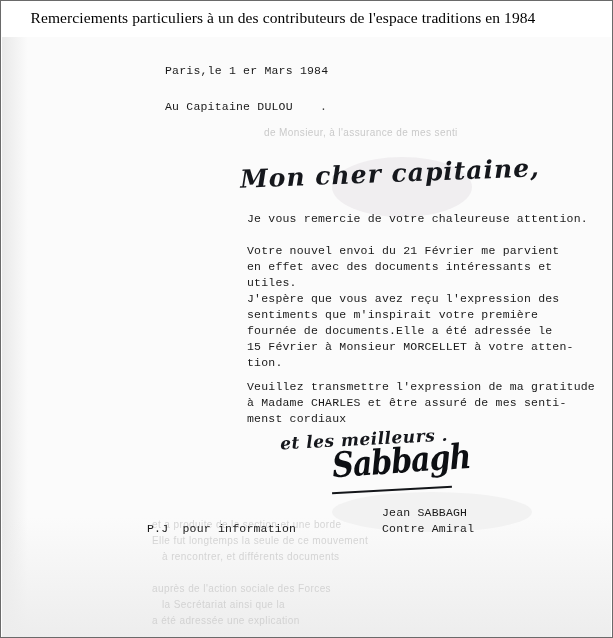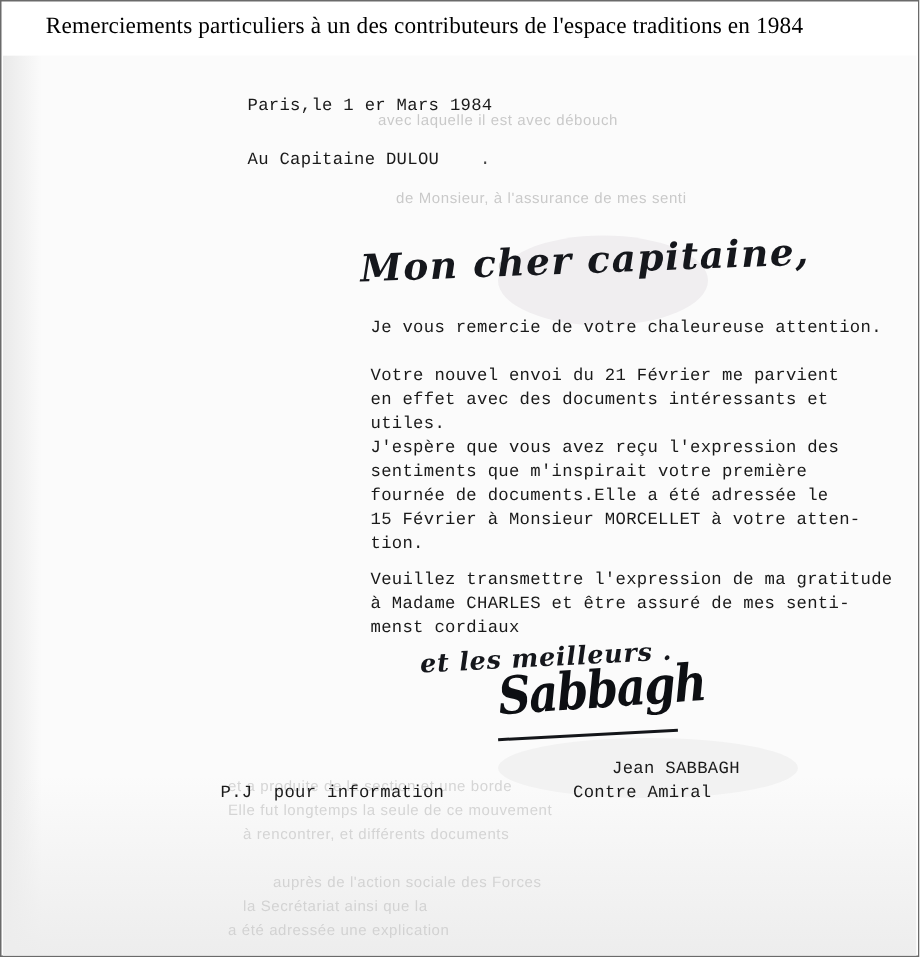--- a/index.html
+++ b/index.html
@@ -136,27 +136,26 @@
 
 <div id="page">
 
   <div id="caption">Remerciements particuliers à un des contributeurs de l'espace traditions en 1984</div>
 
   <div id="scan">
 
     <div id="scan-shadow-left"></div>
     <div id="scan-shadow-bottom"></div>
 
-    <div class="ghost" style="top:38px; left:250px;">avec laquelle il est avec débouch</div>
     <div class="ghost" style="top:90px; left:262px;">de Monsieur, à l'assurance de mes senti</div>
     <div class="ghost big" style="top:135px; left:330px; letter-spacing:2px;">CONTRE AMIRAL</div>
     <div class="ghost blur" style="top:482px; left:150px;text-align:center;">et a produite de la section et une borde</div>
     <div class="ghost blur" style="top:514px; left:160px;">à rencontrer, et différents documents</div>
     <div class="ghost blur" style="top:498px; left:150px;">Elle fut longtemps la seule de ce mouvement</div>
-    <div class="ghost blur" style="top:546px; left:150px;margin-left:30px;">auprès de l'action sociale des Forces</div>
+    <div class="ghost blur" style="top:546px; left:150px;">auprès de l'action sociale des Forces</div>
     <div class="ghost blur" style="top:562px; left:160px;">la Secrétariat ainsi que la</div>
     <div class="ghost blur" style="top:578px; left:150px;">a été adressée une explication</div>
 
     <div class="smudge" style="top:120px; left:330px; width:140px; height:60px; background:#f0eef0;"></div>
     <div class="smudge" style="top:455px; left:330px; width:200px; height:40px; background:#f2f2f2;"></div>
 
     <div class="typed" style="top:26px; left:163px;">Paris,le 1 er Mars 1984</div>
     <div class="typed" style="top:62px; left:163px;">Au Capitaine DULOU</div>
     <div class="typed" style="top:62px; left:318px; color:#444;">.</div>
 
@@ -172,19 +171,19 @@
 15 Février à Monsieur MORCELLET à votre atten-
 tion.</div>
     <div class="typed" style="top:342px; left:245px;">Veuillez transmettre l'expression de ma gratitude
 à Madame CHARLES et être assuré de mes senti-
 menst cordiaux</div>
 
     <div class="hand" id="closing-hand">et les meilleurs .</div>
     <div class="hand" id="signature">Sabbagh</div>
     <div class="sig-stroke" style="top:452px; left:330px; width:120px; height:2px; transform:rotate(-3deg);"></div>
 
-    <div class="typed" style="top:468px; left:380px;margin-left:26px;">Jean SABBAGH</div>
+    <div class="typed" style="top:468px; left:380px;">Jean SABBAGH</div>
     <div class="typed" style="top:484px; left:380px;">Contre Amiral</div>
 
     <div class="typed" style="top:484px; left:145px;">P.J  pour information</div>
 
   </div>
 </div>
 
 </body></html>

